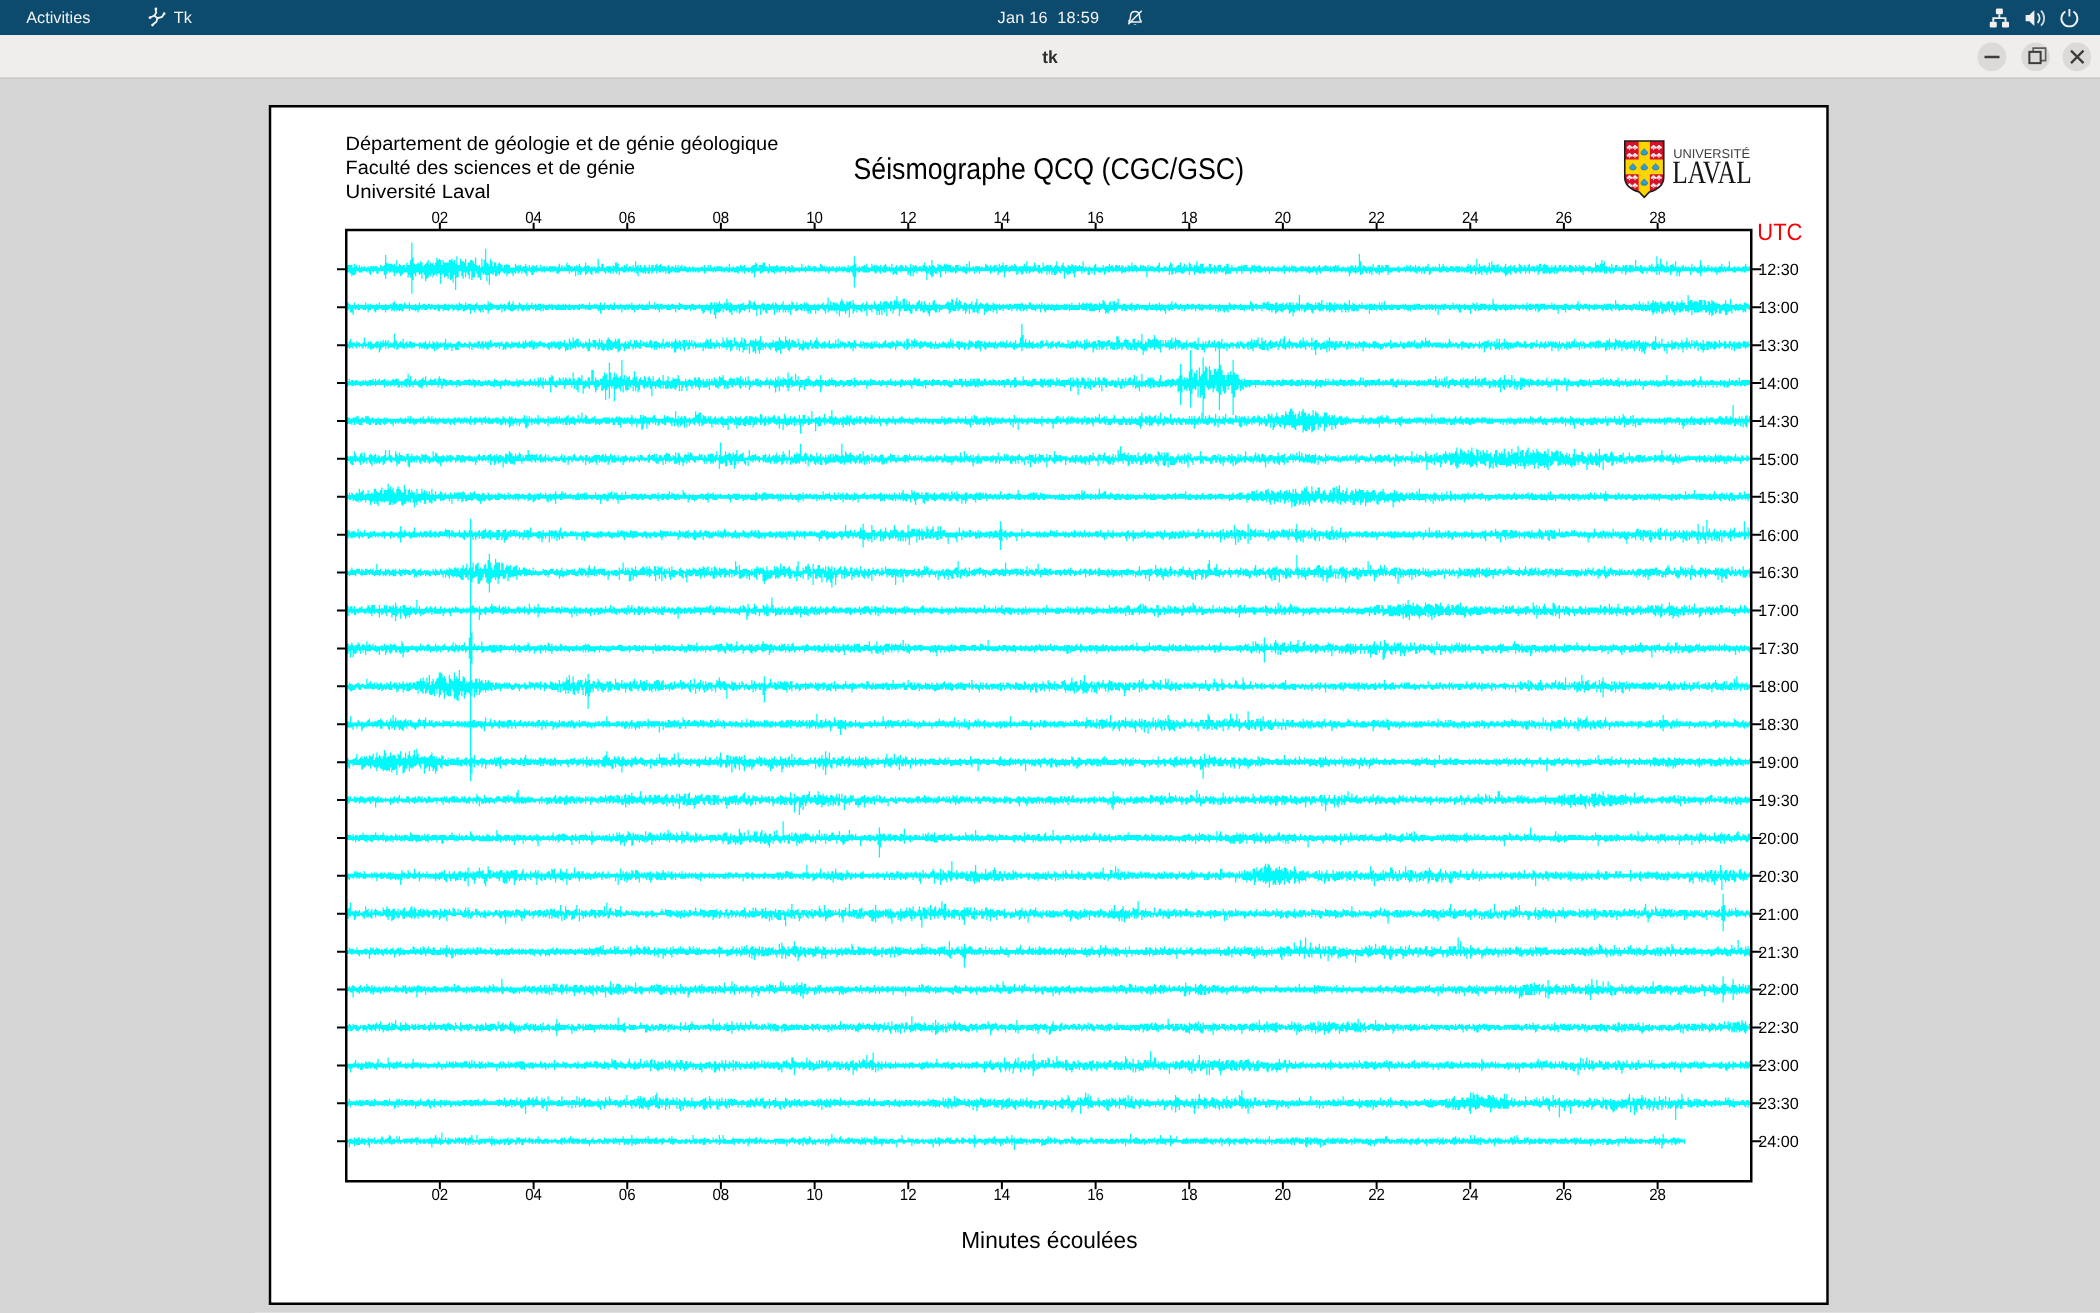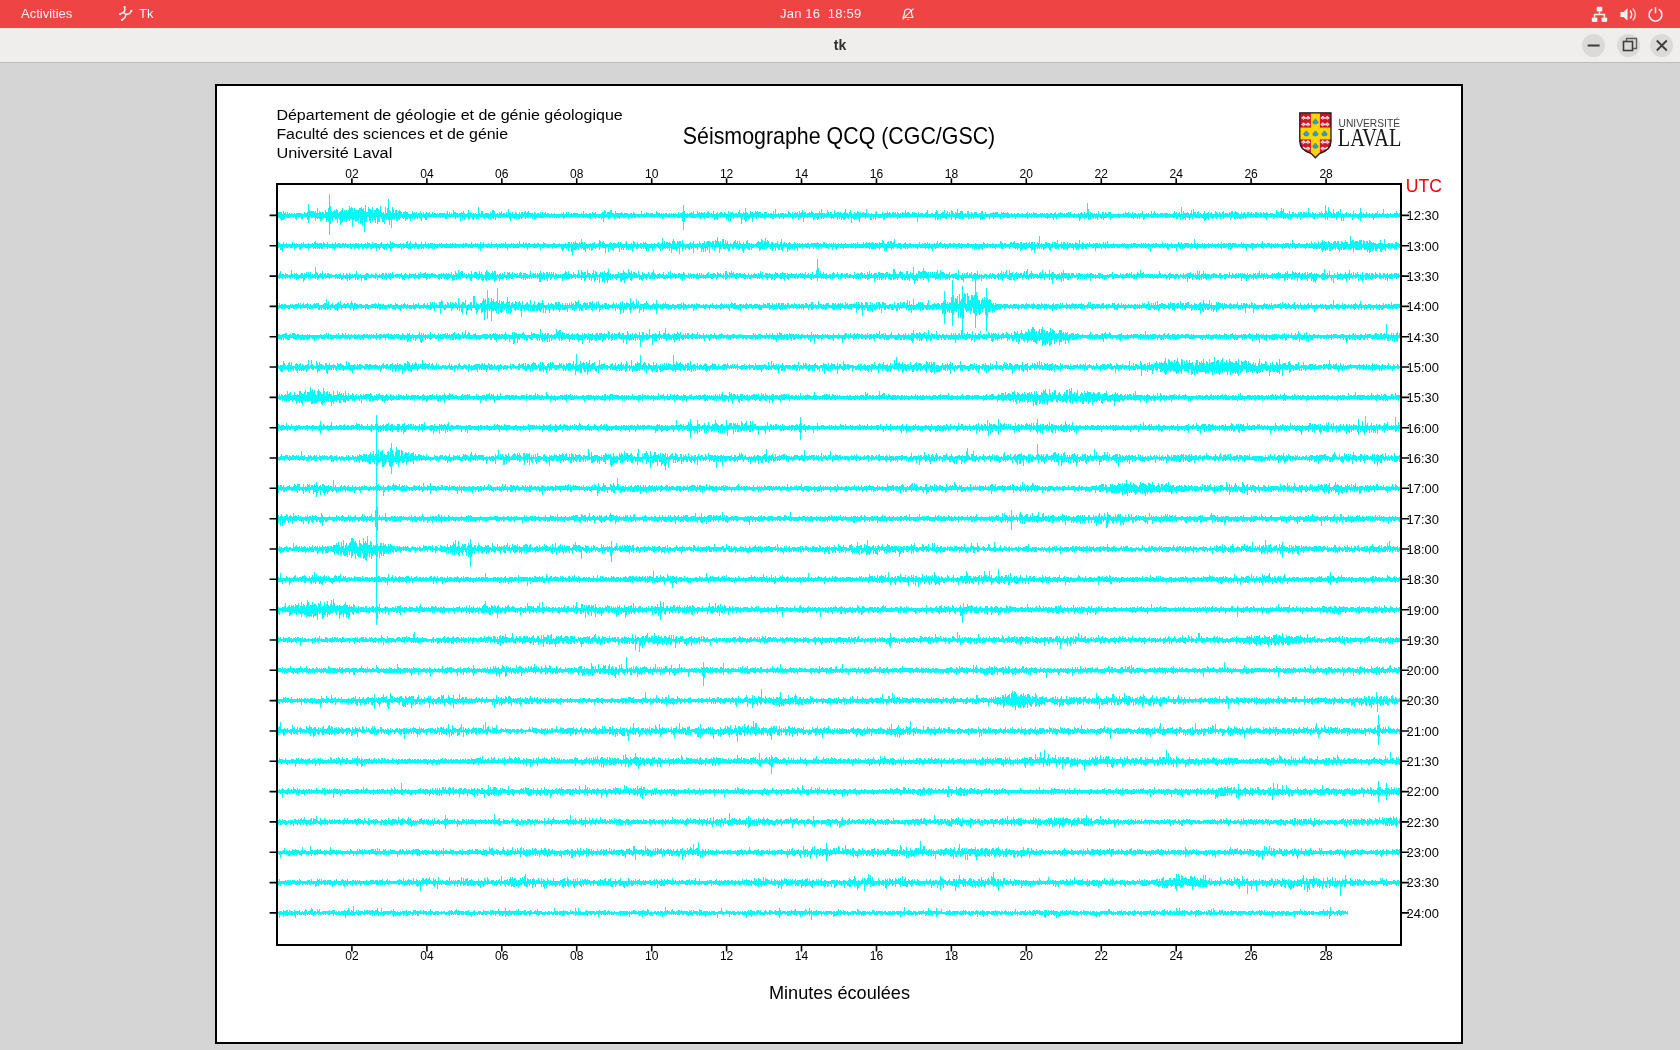--- a/index.html
+++ b/index.html
@@ -1,16 +1,16 @@
 <!DOCTYPE html>
 <html><head><meta charset="utf-8">
 <style>
 *{margin:0;padding:0;box-sizing:border-box}
 html,body{width:1680px;height:1050px;overflow:hidden;background:#d5d5d5;font-family:"Liberation Sans",sans-serif}
-.topbar{position:absolute;left:0;top:0;width:1680px;height:28px;background:#ef4444;color:#f3f3f3;font-size:13px}
+.topbar{position:absolute;left:0;top:0;width:1680px;height:28px;background:#0c4a6e;color:#f3f3f3;font-size:13px}
 .titlebar{position:absolute;left:0;top:28px;width:1680px;height:35px;background:#efeeec;border-bottom:1px solid #bdbcba}
 .tktitle{position:absolute;left:0;top:0;width:100%;text-align:center;font-weight:bold;font-size:14px;line-height:34px;color:#2f2f2f}
 .winbtn{position:absolute;top:6px;width:23px;height:23px;border-radius:50%;background:#dbdad8}
 .panel{position:absolute;left:215px;top:84px;width:1248px;height:960px;background:#ffffff;border:2px solid #000}
 </style></head>
 <body>
 <div class="panel"></div>
 <svg width="1680" height="1050" viewBox="0 0 1680 1050" style="position:absolute;left:0;top:0">
 <g fill="none" stroke="#00fafa" stroke-width="1">
 <path d="M277.5 213V218m1 -6v6m1 -6v6m1 -6v7m1 -7v9m1 -7v6m1 -9v9m1 -7v6m1 -7v5m1 -3v3m1 -5v6m1 -4v4m1 -5v5m1 -4v3m1 -4v4m1 -3v3m1 -3v4m1 -5v4m1 -3v5m1 -6v7m1 -7v4m1 -4v5m1 -5v4m1 -4v4m1 -4v6m1 -5v5m1 -5v3m1 -5v5m1 -4v4m1 -4v4m1 -5v8m1 -16v19m1 -13v9m1 -8v6m1 -6v7m1 -7v7m1 -7v6m1 -5v6m1 -7v10m1 -8v5m1 -10v11m1 -6v5m1 -7v8m1 -7v9m1 -8v7m1 -8v7m1 -7v6m1 -4v4m1 -8v8m1 -6v10m1 -10v8m1 -12v14m1 -28v41m1 -29v18m1 -13v8m1 -7v9m1 -10v7m1 -8v8m1 -7v9m1 -11v10m1 -9v13m1 -10v5m1 -6v8m1 -9v14m1 -15v13m1 -15v14m1 -10v8m1 -10v11m1 -10v8m1 -9v12m1 -10v8m1 -10v9m1 -13v15m1 -13v11m1 -12v12m1 -11v19m1 -15v8m1 -12v11m1 -9v12m1 -12v11m1 -11v11m1 -11v13m1 -15v10m1 -10v16m1 -17v16m1 -14v17m1 -18v12m1 -9v21m1 -27v17m1 -10v10m1 -10v5m1 -10v10m1 -8v12m1 -12v14m1 -13v8m1 -11v15m1 -9v5m1 -8v10m1 -10v13m1 -15v9m1 -9v16m1 -15v13m1 -11v11m1 -16v11m1 -5v7m1 -6v9m1 -10v10m1 -8v10m1 -17v11m1 -5v7m1 -12v11m1 -20v21m1 -10v15m1 -14v9m1 -7v15m1 -21v12m1 -10v10m1 -6v7m1 -10v8m1 -8v11m1 -8v8m1 -10v8m1 -9v10m1 -9v7m1 -6v5m1 -3v4m1 -6v7m1 -7v6m1 -7v10m1 -9v7m1 -7v7m1 -5v4m1 -4v5m1 -5v7m1 -7v4m1 -7v8m1 -6v4m1 -5v7m1 -6v5m1 -6v5m1 -3v5m1 -6v4m1 -4v5m1 -7v8m1 -6v8m1 -7v3m1 -5v5m1 -3v4m1 -5v7m1 -8v8m1 -7v5m1 -5v4m1 -5v6m1 -4v3m1 -3v3m1 -5v5m1 -3v4m1 -5v4m1 -4v5m1 -4v3m1 -4v4m1 -3v3m1 -4v4m1 -4v5m1 -5v4m1 -4v5m1 -5v4m1 -4v4m1 -3v5m1 -6v6m1 -8v7m1 -4v3m1 -5v5m1 -3v3m1 -4v4m1 -3v3m1 -7v7m1 -5v5m1 -5v7m1 -6v4m1 -4v5m1 -4v3m1 -4v4m1 -4v8m1 -9v5m1 -4v7m1 -9v7m1 -5v7m1 -6v4m1 -4v3m1 -4v4m1 -7v10m1 -7v6m1 -7v6m1 -5v4m1 -3v5m1 -6v7m1 -6v3m1 -4v4m1 -3v5m1 -5v4m1 -11v12m1 -6v4m1 -3v3m1 -6v6m1 -6v6m1 -3v4m1 -4v5m1 -6v4m1 -4v5m1 -5v5m1 -5v6m1 -5v3m1 -5v7m1 -6v4m1 -7v8m1 -8v9m1 -8v6m1 -3v6m1 -6v3m1 -4v4m1 -3v4m1 -6v6m1 -5v5m1 -7v6m1 -3v4m1 -5v4m1 -4v4m1 -3v4m1 -6v5m1 -3v4m1 -9v8m1 -4v6m1 -7v9m1 -7v3m1 -5v6m1 -4v4m1 -4v5m1 -7v6m1 -5v6m1 -5v3m1 -3v5m1 -7v7m1 -5v3m1 -5v7m1 -7v6m1 -4v3m1 -5v5m1 -6v8m1 -6v4m1 -5v6m1 -7v7m1 -5v4m1 -4v5m1 -5v4m1 -4v6m1 -5v3m1 -5v7m1 -6v6m1 -5v4m1 -5v5m1 -5v4m1 -3v4m1 -6v6m1 -4v4m1 -6v6m1 -4v4m1 -5v4m1 -5v5m1 -3v3m1 -4v4m1 -4v4m1 -3v4m1 -4v4m1 -5v4m1 -3v4m1 -4v3m1 -4v5m1 -4v3m1 -3v4m1 -4v3m1 -3v4m1 -4v4m1 -4v3m1 -4v4m1 -3v3m1 -5v7m1 -5v4m1 -4v3m1 -5v5m1 -3v3m1 -5v5m1 -3v3m1 -3v4m1 -5v4m1 -3v4m1 -5v4m1 -4v4m1 -4v4m1 -4v4m1 -4v5m1 -4v3m1 -3v4m1 -4v3m1 -4v4m1 -3v4m1 -7v7m1 -4v3m1 -3v4m1 -5v4m1 -3v4m1 -4v4m1 -5v5m1 -5v6m1 -5v3m1 -5v5m1 -4v5m1 -5v4m1 -5v7m1 -5v3m1 -3v3m1 -3v4m1 -4v4m1 -4v3m1 -4v6m1 -7v6m1 -6v10m1 -12v8m1 -7v6m1 -3v3m1 -5v5m1 -5v7m1 -7v6m1 -8v8m1 -8v7m1 -4v4m1 -4v4m1 -3v5m1 -8v7m1 -5v4m1 -4v5m1 -5v5m1 -5v6m1 -6v4m1 -5v6m1 -5v4m1 -3v4m1 -5v5m1 -5v4m1 -4v4m1 -4v4m1 -3v5m1 -5v3m1 -4v4m1 -4v5m1 -4v4m1 -6v5m1 -4v5m1 -4v4m1 -4v3m1 -3v3m1 -3v3m1 -3v4m1 -4v3m1 -6v6m1 -3v3m1 -3v3m1 -4v5m1 -4v3m1 -5v5m1 -4v4m1 -4v4m1 -3v3m1 -4v4m1 -4v5m1 -5v4m1 -3v3m1 -3v4m1 -4v3m1 -6v6m1 -5v5m1 -4v4m1 -4v4m1 -3v4m1 -5v4m1 -3v5m1 -6v5m1 -4v3m1 -4v4m1 -4v4m1 -3v3m1 -3v4m1 -5v5m1 -4v3m1 -4v4m1 -3v3m1 -4v4m1 -3v4m1 -5v4m1 -3v3m1 -3v4m1 -6v6m1 -4v4m1 -5v4m1 -4v5m1 -6v9m1 -16v25m1 -19v11m1 -8v3m1 -3v4m1 -5v5m1 -4v3m1 -4v4m1 -4v5m1 -6v6m1 -5v5m1 -7v7m1 -4v4m1 -4v4m1 -4v3m1 -6v6m1 -4v4m1 -5v6m1 -5v6m1 -7v6m1 -5v4m1 -4v5m1 -6v7m1 -5v3m1 -4v5m1 -6v6m1 -7v7m1 -5v4m1 -3v3m1 -4v4m1 -3v4m1 -7v6m1 -3v6m1 -6v5m1 -6v6m1 -7v8m1 -6v3m1 -4v4m1 -5v6m1 -6v5m1 -4v4m1 -3v3m1 -5v5m1 -4v4m1 -3v6m1 -6v4m1 -7v10m1 -7v3m1 -5v9m1 -8v5m1 -6v5m1 -4v6m1 -5v3m1 -4v4m1 -4v4m1 -3v4m1 -6v5m1 -7v7m1 -4v5m1 -5v11m1 -10v5m1 -7v5m1 -4v7m1 -12v14m1 -10v9m1 -8v5m1 -4v5m1 -5v5m1 -8v6m1 -5v6m1 -6v10m1 -9v4m1 -4v4m1 -6v6m1 -5v7m1 -8v6m1 -5v6m1 -6v5m1 -5v6m1 -4v4m1 -5v5m1 -4v3m1 -5v7m1 -7v6m1 -6v5m1 -3v3m1 -4v4m1 -3v3m1 -4v5m1 -5v5m1 -4v5m1 -8v8m1 -5v3m1 -8v9m1 -4v3m1 -3v3m1 -4v4m1 -3v5m1 -6v4m1 -4v5m1 -5v4m1 -4v6m1 -5v3m1 -4v4m1 -3v3m1 -3v3m1 -6v6m1 -5v5m1 -4v4m1 -3v3m1 -5v7m1 -5v4m1 -5v4m1 -5v6m1 -5v4m1 -5v5m1 -3v6m1 -9v7m1 -5v5m1 -6v6m1 -8v7m1 -4v9m1 -10v6m1 -6v5m1 -3v3m1 -4v5m1 -5v4m1 -5v5m1 -4v4m1 -6v6m1 -5v5m1 -4v7m1 -6v5m1 -6v4m1 -4v5m1 -5v7m1 -7v6m1 -8v6m1 -4v5m1 -9v10m1 -6v4m1 -4v6m1 -6v5m1 -4v3m1 -4v5m1 -8v7m1 -5v5m1 -3v3m1 -5v6m1 -6v7m1 -5v4m1 -4v5m1 -9v7m1 -4v4m1 -4v4m1 -5v8m1 -8v5m1 -4v6m1 -7v5m1 -4v7m1 -6v4m1 -5v7m1 -8v8m1 -11v10m1 -6v4m1 -4v5m1 -4v5m1 -7v5m1 -7v7m1 -4v10m1 -9v4m1 -4v5m1 -7v8m1 -7v6m1 -6v6m1 -8v6m1 -5v7m1 -6v9m1 -10v6m1 -5v4m1 -4v4m1 -5v5m1 -4v4m1 -4v6m1 -10v8m1 -3v4m1 -5v4m1 -3v3m1 -3v6m1 -7v7m1 -6v3m1 -3v5m1 -5v3m1 -5v8m1 -9v6m1 -3v3m1 -3v4m1 -4v4m1 -4v4m1 -4v4m1 -6v5m1 -3v6m1 -7v6m1 -6v4m1 -4v5m1 -7v7m1 -5v4m1 -5v5m1 -4v5m1 -4v3m1 -5v5m1 -5v6m1 -5v4m1 -5v5m1 -3v3m1 -5v7m1 -6v5m1 -4v4m1 -5v5m1 -4v3m1 -5v5m1 -4v5m1 -5v4m1 -7v7m1 -4v5m1 -6v5m1 -5v5m1 -4v5m1 -4v3m1 -3v3m1 -5v5m1 -4v4m1 -5v5m1 -4v4m1 -4v4m1 -3v8m1 -10v5m1 -3v3m1 -4v4m1 -4v4m1 -4v4m1 -3v4m1 -4v3m1 -4v4m1 -5v6m1 -8v8m1 -4v3m1 -3v3m1 -3v4m1 -5v4m1 -4v4m1 -3v3m1 -3v3m1 -5v8m1 -10v7m1 -6v9m1 -6v5m1 -5v3m1 -3v5m1 -6v5m1 -6v6m1 -6v6m1 -8v8m1 -4v5m1 -6v6m1 -8v7m1 -4v3m1 -5v5m1 -3v3m1 -7v10m1 -9v6m1 -4v4m1 -3v3m1 -5v8m1 -7v5m1 -9v9m1 -5v5m1 -5v6m1 -8v8m1 -8v7m1 -7v8m1 -5v5m1 -5v3m1 -4v4m1 -3v4m1 -7v6m1 -6v8m1 -5v4m1 -4v3m1 -5v7m1 -6v4m1 -3v5m1 -7v5m1 -5v6m1 -6v5m1 -3v4m1 -4v4m1 -5v4m1 -4v7m1 -9v8m1 -8v8m1 -5v5m1 -5v5m1 -7v5m1 -3v3m1 -3v3m1 -3v3m1 -3v5m1 -6v4m1 -4v4m1 -4v4m1 -5v7m1 -6v4m1 -5v5m1 -5v5m1 -5v5m1 -3v3m1 -3v3m1 -3v5m1 -7v5m1 -4v4m1 -5v6m1 -5v5m1 -5v4m1 -4v5m1 -6v6m1 -5v5m1 -4v4m1 -4v3m1 -4v4m1 -3v4m1 -4v3m1 -4v4m1 -3v5m1 -5v3m1 -4v4m1 -4v4m1 -3v3m1 -3v3m1 -3v3m1 -4v5m1 -4v3m1 -3v3m1 -3v4m1 -5v4m1 -5v7m1 -5v3m1 -4v4m1 -3v3m1 -4v5m1 -4v3m1 -5v5m1 -4v5m1 -5v4m1 -4v5m1 -4v4m1 -4v3m1 -3v3m1 -4v4m1 -4v5m1 -5v4m1 -3v3m1 -4v4m1 -3v4m1 -5v5m1 -5v6m1 -5v4m1 -4v4m1 -5v5m1 -5v4m1 -3v4m1 -4v6m1 -7v4m1 -5v6m1 -4v5m1 -5v3m1 -4v4m1 -4v4m1 -5v5m1 -4v4m1 -4v4m1 -3v3m1 -4v5m1 -4v3m1 -4v4m1 -4v5m1 -6v5m1 -4v5m1 -6v5m1 -3v3m1 -3v3m1 -3v4m1 -5v4m1 -3v3m1 -3v4m1 -4v3m1 -4v5m1 -4v7m1 -8v6m1 -7v5m1 -4v5m1 -4v4m1 -6v7m1 -5v4m1 -5v5m1 -15v14m1 -8v11m1 -6v5m1 -7v7m1 -6v4m1 -4v5m1 -4v5m1 -6v4m1 -3v5m1 -6v5m1 -4v6m1 -9v6m1 -3v3m1 -3v4m1 -4v5m1 -7v6m1 -6v8m1 -6v4m1 -6v6m1 -5v5m1 -4v3m1 -5v5m1 -5v5m1 -5v8m1 -6v4m1 -4v4m1 -4v4m1 -4v3m1 -3v3m1 -3v3m1 -3v3m1 -4v5m1 -4v4m1 -4v3m1 -3v3m1 -3v3m1 -4v4m1 -3v4m1 -6v5m1 -4v4m1 -4v4m1 -5v6m1 -4v3m1 -4v4m1 -3v4m1 -6v6m1 -4v5m1 -6v4m1 -4v5m1 -4v3m1 -3v5m1 -6v4m1 -3v5m1 -6v4m1 -4v4m1 -6v6m1 -3v6m1 -6v5m1 -5v3m1 -4v4m1 -3v3m1 -4v4m1 -3v3m1 -3v3m1 -6v7m1 -4v4m1 -5v5m1 -7v6m1 -4v4m1 -3v3m1 -4v5m1 -4v4m1 -4v3m1 -4v4m1 -4v4m1 -4v5m1 -4v3m1 -4v4m1 -4v5m1 -5v5m1 -5v5m1 -4v3m1 -4v5m1 -4v3m1 -3v4m1 -4v3m1 -4v5m1 -7v7m1 -5v4m1 -5v7m1 -5v5m1 -6v4m1 -5v5m1 -3v6m1 -13v10m1 -3v5m1 -8v8m1 -6v5m1 -5v7m1 -7v4m1 -5v6m1 -5v5m1 -4v6m1 -7v5m1 -8v7m1 -3v5m1 -10v8m1 -5v5m1 -5v6m1 -4v4m1 -6v6m1 -7v7m1 -4v4m1 -5v4m1 -3v4m1 -4v4m1 -5v6m1 -8v10m1 -7v6m1 -7v6m1 -6v5m1 -6v8m1 -6v3m1 -4v4m1 -5v6m1 -4v5m1 -5v4m1 -4v3m1 -6v7m1 -6v7m1 -6v4m1 -3v3m1 -5v5m1 -4v6m1 -5v3m1 -5v5m1 -6v8m1 -5v3m1 -4v4m1 -4v4m1 -4v5m1 -4v3m1 -5v5m1 -4v7m1 -9v7m1 -7v6m1 -3v3m1 -5v7m1 -8v8m1 -7v6m1 -6v7m1 -6v5m1 -4v5m1 -5v5m1 -7v6m1 -4v4m1 -5v6m1 -7v5m1 -3v5m1 -5v4m1 -6v5m1 -5v5m1 -3v3m1 -4v5m1 -6v5m1 -3v4m1 -5v4m1 -3v3m1 -5v6m1 -6v6m1 -5v5m1 -5v4m1 -3v3m1 -5v6m1 -5v4m1 -3v3m1 -5v5m1 -4v5m1 -5v5m1 -6v8m1 -7v4m1 -3v3m1 -3v3m1 -4v4m1 -4v5m1 -5v4m1 -3v5m1 -5v4m1 -4v3m1 -7v8m1 -6v6m1 -6v5m1 -4v5m1 -7v7m1 -10v10m1 -7v6m1 -8v10m1 -6v5m1 -5v6m1 -5v3m1 -4v5m1 -4v5m1 -8v6m1 -3v5m1 -5v4m1 -6v5m1 -5v5m1 -3v3m1 -4v4m1 -3v3m1 -3v5m1 -7v5m1 -4v4m1 -5v8m1 -8v6m1 -4v3m1 -5v6m1 -6v6m1 -5v4m1 -5v6m1 -4v3m1 -9v9m1 -4v4m1 -4v4m1 -3v3m1 -5v6m1 -5v6m1 -5v5m1 -6v4m1 -3v3m1 -3v5m1 -5v3m1 -5v5m1 -4v4m1 -6v7m1 -5v4m1 -3v4m1 -5v4m1 -12v15m1 -9v6m1 -4v7m1 -13v10m1 -6v7m1 -6v5m1 -4v5m1 -4v4m1 -9v9m1 -5v5m1 -4v3m1 -5v8m1 -8v6m1 -7v6m1 -4v4m1 -8v8m1 -3v7m1 -8v5m1 -4v7m1 -7v4m1 -5v4m1 -5v5m1 -3v3m1 -4v4m1 -3v3m1 -4v4m1 -3v3m1 -3v6m1 -9v6m1 -3v4m1 -5v4m1 -3v3m1 -3v4m1 -4v5m1 -6v5m1 -10v13m1 -9v6m1 -4v3m1 -4v5m1 -4v3m1 -3v4m1 -6v5m1 -3v3m1 -3v3m1 -4v5m1 -4v3m1 -3v4m1 -5v5m1 -4v6m1 -6v4m1 -5v5m1 -5v5m1 -7v6m1 -3v4m1 -5v4m1 -3v4m1 -4v3m1 -4v4m1 -8v8m1 -3v3m1 -3v3m1 -3v4m1 -5v5m1 -4v4m1 -4v3m1 -4v4m1 -3v3m1 -3v3m1 -3v4m1 -5v4m1 -4v5m1 -7v7m1 -5v4m1 -3v3m1 -4v4m1 -5v5"></path>
@@ -196,21 +196,21 @@
 <path d="M9 9.5 8.1 12.4 5.4 14.6"></path>
 </g>
 <g fill="#f2f2f2">
         <circle cx="7.7" cy="2.1" r="1.1"></circle>
         <circle cx="14.3" cy="5.9" r="1.1"></circle>
         <circle cx="5" cy="15" r="1.1"></circle>
         <circle cx="3" cy="9.1" r="1.1"></circle>
       </g>
 </svg>
 <span style="position:absolute;left:139px;top:6px">Tk</span>
-<span style="position:absolute;left:780px;top:6px;letter-spacing:0.2px">Jan 16&nbsp;&nbsp;18:59</span>
+<span style="position:absolute;left:798px;top:6px;letter-spacing:0.2px">Jan 16&nbsp;&nbsp;18:59</span>
 <svg width="16" height="16" viewBox="0 0 16 16" style="position:absolute;left:900px;top:6px" fill="none" stroke="#efefef" stroke-width="1.2">
 <path d="M3.2 11.5H12.8V10.7C11.9 10 11.6 9 11.6 7.2 11.6 4.7 10.1 3.2 8 3.2 5.9 3.2 4.4 4.7 4.4 7.2 4.4 9 4.1 10 3.2 10.7Z"></path>
 <path d="M6.7 13.2A1.6 1.6 0 0 0 9.3 13.2Z" fill="#efefef" stroke="none"></path>
 <path d="M2.6 13.4 13.4 2.6" stroke-width="1.3"></path>
 </svg>
 <svg width="17" height="17" viewBox="0 0 17 17" style="position:absolute;left:1591px;top:6px">
 <g fill="#f0f0f0">
         <rect x="5.7" y="0.8" width="5.6" height="4.6" rx="1"></rect>
         <rect x="0.8" y="11.4" width="5.6" height="4.6" rx="1"></rect>
         <rect x="10.6" y="11.4" width="5.6" height="4.6" rx="1"></rect>

